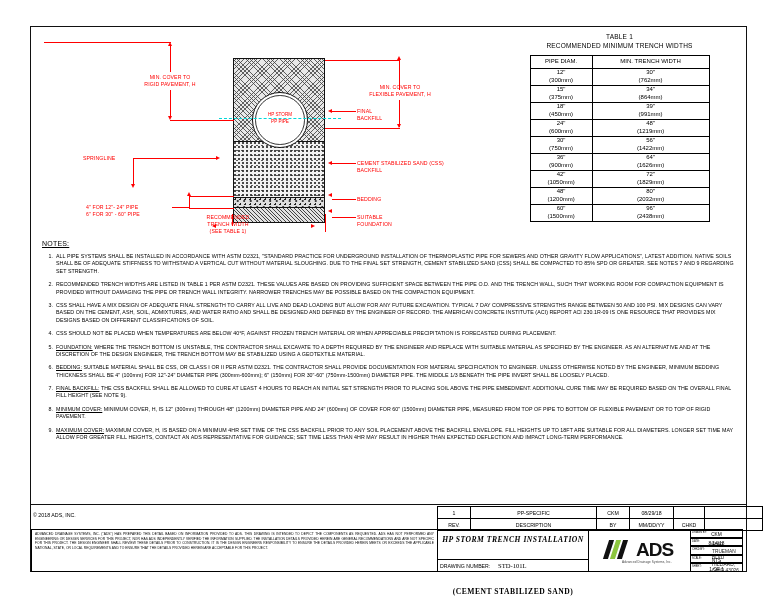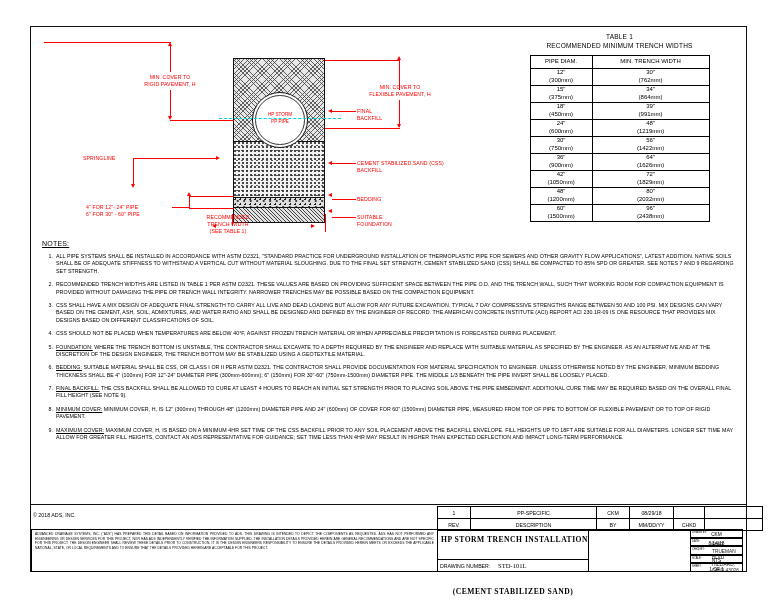--- a/index.html
+++ b/index.html
@@ -105,22 +105,22 @@
   .rev .w-desc{width:123px;}
   .rev .w-by{width:30px;}
   .rev .w-date{width:41px;}
   .rev .w-chk{width:28px;}
   .rev .w-blank{width:55px;}
 
   
   .tb{position:absolute;box-sizing:border-box;border:1px solid #000;}
   #tb-title{left:437px;top:529px;width:152px;height:43px;}
   #tb-logo{left:588px;top:529px;width:155px;height:43px;border-left:0;}
-  .tb-title-l1{position:absolute;left:0;top:5px;width:100%;text-align:right;
-      font-family:"Liberation Serif",serif;font-weight:bold;font-size:7.6px;letter-spacing:.5px;}
+  .tb-title-l1{position:absolute;left:0;top:5px;width:100%;text-align:center;
+      font-family:"Liberation Serif",serif;font-weight:bold;font-size:7.6px;letter-spacing:.5px;font-style:italic;}
   .tb-title-l2{position:absolute;left:0;top:15px;width:100%;text-align:center;
       font-family:"Liberation Serif",serif;font-weight:bold;font-size:7.6px;letter-spacing:.5px;margin-top:42px;}
   .tb-dwg-row{position:absolute;left:0;bottom:0;width:100%;height:12px;border-top:1px solid #000;box-sizing:border-box;}
   .tb-dwg-lbl{position:absolute;left:2px;top:2.5px;font-size:5.2px;}
   .tb-dwg-val{position:absolute;left:60px;top:2px;font-size:6.6px;font-family:"Liberation Serif",serif;}
 
   
   #logo{position:absolute;left:18px;top:7px;width:95px;height:26px;}
   .slash{position:absolute;top:3px;width:5px;height:19px;transform:skewX(-18deg);}
   .ads-text{position:absolute;left:30px;top:2px;font-family:"Liberation Sans",sans-serif;
@@ -375,20 +375,27 @@
   <div class="tb" id="tb-title">
     <div class="tb-title-l1">HP STORM TRENCH INSTALLATION</div>
     <div class="tb-title-l2">(CEMENT STABILIZED SAND)</div>
     <div class="tb-dwg-row">
       <span class="tb-dwg-lbl">DRAWING NUMBER:</span>
       <span class="tb-dwg-val">STD-101L</span>
     </div>
   </div>
 
   <div class="tb" id="tb-logo">
+    <div id="logo">
+      <div class="slash" style="left:0;background:#111;"></div>
+      <div class="slash" style="left:7px;background:#8cc63e;"></div>
+      <div class="slash" style="left:14px;background:#111;"></div>
+      <div class="ads-text">ADS</div>
+      <div class="ads-tag">Advanced Drainage Systems, Inc.</div>
+    </div>
     <div class="addr">
       <div>4640 TRUEMAN BLVD</div>
       <div>HILLIARD, OHIO 43026</div>
     </div>
   </div>
 
   <div id="fields-wrap">
       <div class="fld" style="top: 529px; height: 8.6px;">
         <div class="lbl">DRAWN BY:</div>
         <div class="val" style="font-size: 4.8px; top: 2.2px;">CKM</div>

